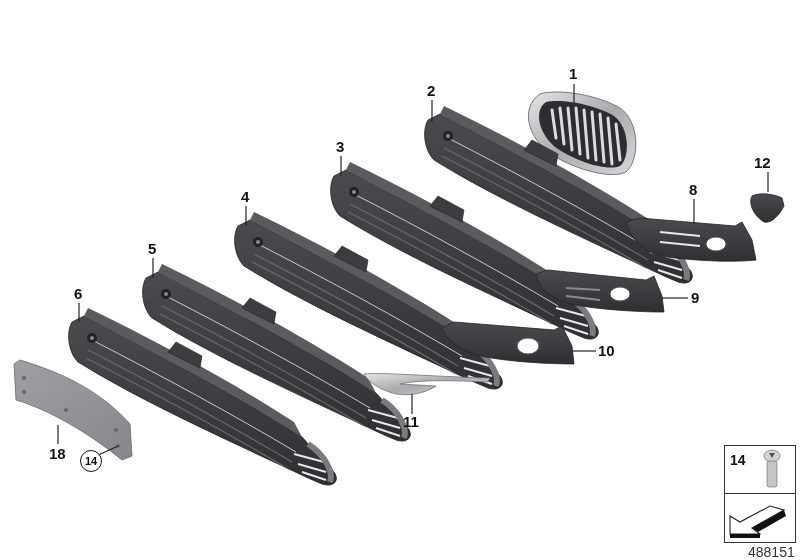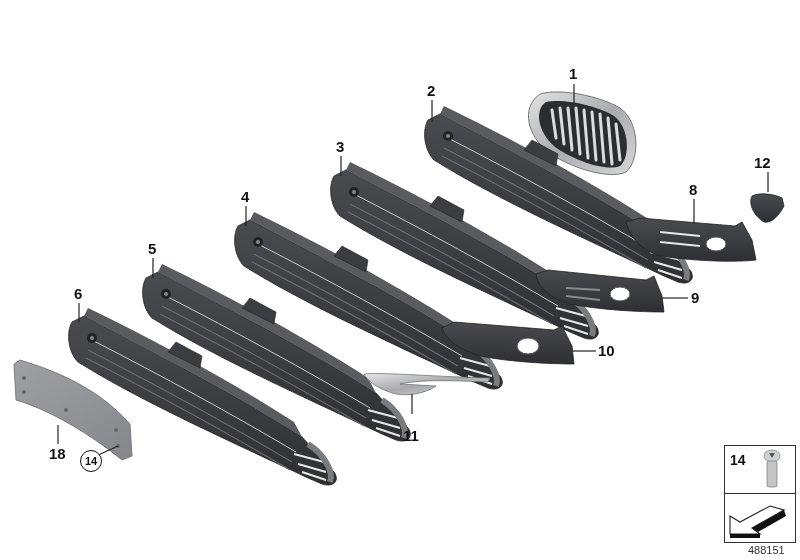--- a/index.html
+++ b/index.html
@@ -3,21 +3,21 @@
 <meta charset="utf-8">
 <style>
   html, body { margin:0; padding:0; background:#ffffff; }
   body { width:800px; height:560px; position:relative; overflow:hidden; font-family:"Liberation Sans", sans-serif; }
   #diagram { position:absolute; left:0; top:0; width:800px; height:560px; }
   .callout { position:absolute; font-family:"Liberation Sans", sans-serif; font-weight:bold; font-size:15px; color:#111; line-height:1; }
   .circled { position:absolute; width:20px; height:20px; border:1.4px solid #111; border-radius:50%; font-family:"Liberation Sans", sans-serif; font-weight:bold; font-size:11px; color:#111; text-align:center; line-height:20px; background:#fff; }
   .legend-box { position:absolute; left:724px; top:445px; width:70px; height:96px; border:1px solid #333; background:#fff; }
   .legend-top { position:absolute; left:0; top:0; width:70px; height:47px; border-bottom:1px solid #333; }
   .legend-num { position:absolute; left:5px; top:6px; font-weight:bold; font-size:14px; color:#111; }
-  .ref-num { position:absolute; left:748px; top:544px; font-size:11px; color:#333; }
+  .ref-num { position:absolute; left:748px; top:544px; font-size:14px; color:#333; }
 </style>
 </head>
 <body>
 
 <svg id="diagram" viewBox="0 0 800 560" xmlns="http://www.w3.org/2000/svg">
   <defs>
     <linearGradient id="gDark" x1="0" y1="0" x2="0" y2="1">
       <stop offset="0" stop-color="#4a4b4f"></stop>
       <stop offset="1" stop-color="#2e2f32"></stop>
     </linearGradient>
@@ -137,21 +137,21 @@
 
 <div class="callout" style="left:569px;top:66px;">1</div>
 <div class="callout" style="left:427px;top:83px;">2</div>
 <div class="callout" style="left:336px;top:139px;">3</div>
 <div class="callout" style="left:241px;top:189px;">4</div>
 <div class="callout" style="left:148px;top:241px;">5</div>
 <div class="callout" style="left:74px;top:286px;">6</div>
 <div class="callout" style="left:689px;top:182px;">8</div>
 <div class="callout" style="left:691px;top:290px;">9</div>
 <div class="callout" style="left:598px;top:343px;">10</div>
-<div class="callout" style="left:403px;top:428px;">11</div>
+<div class="callout" style="left:403px;top:414px;">11</div>
 <div class="callout" style="left:754px;top:155px;">12</div>
 <div class="callout" style="left:49px;top:446px;">18</div>
 
 <div class="circled" style="left:80px;top:450px;">14</div>
 
 <div class="legend-box">
   <div class="legend-top">
     <span class="legend-num">14</span>
   </div>
 </div>

